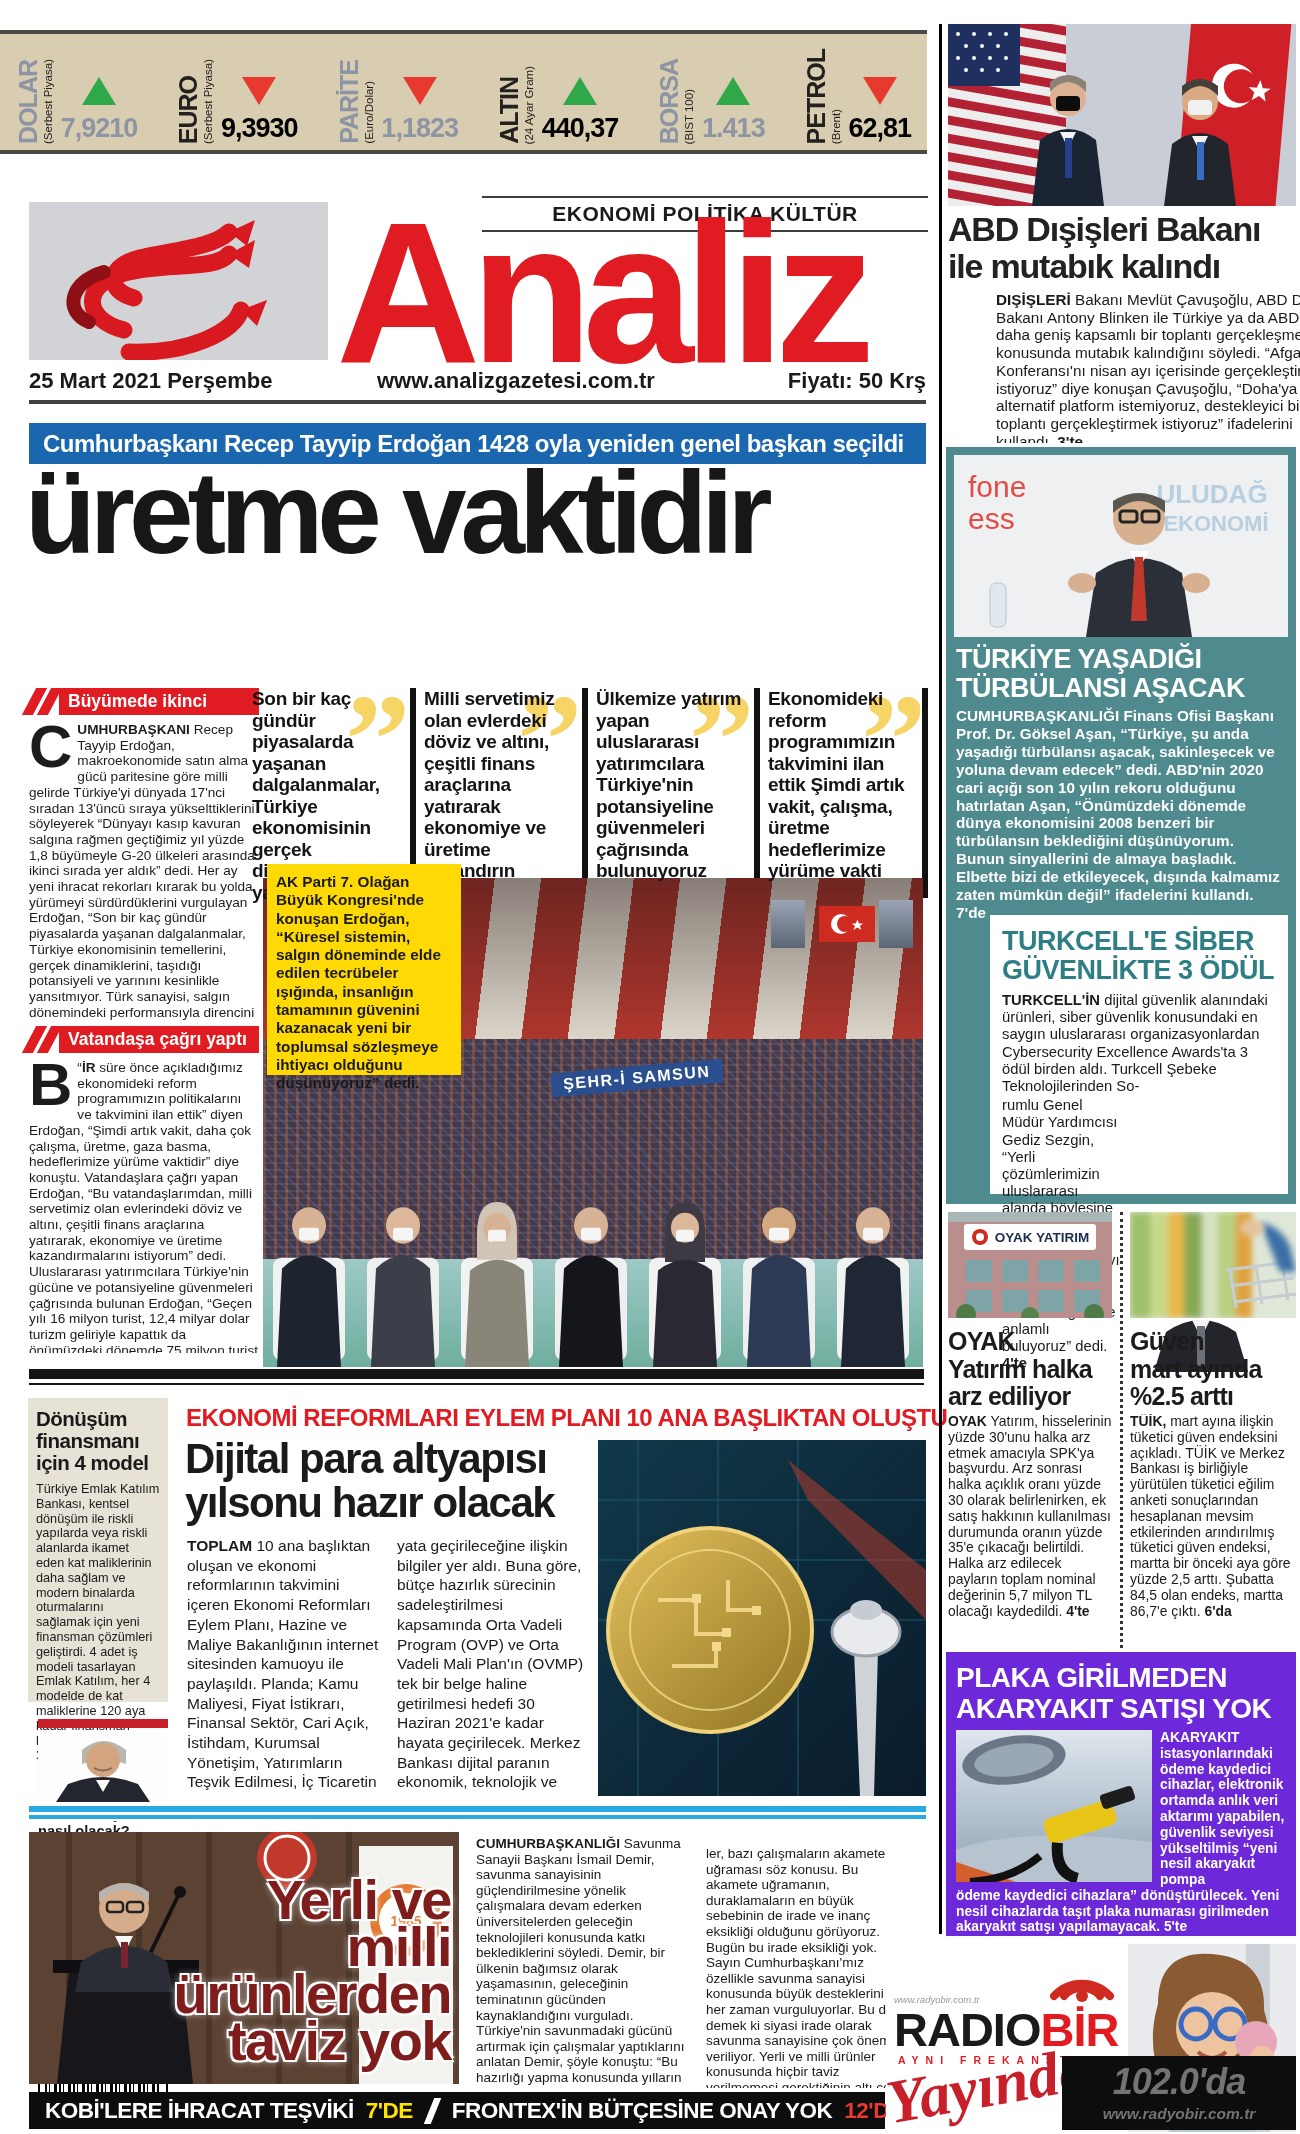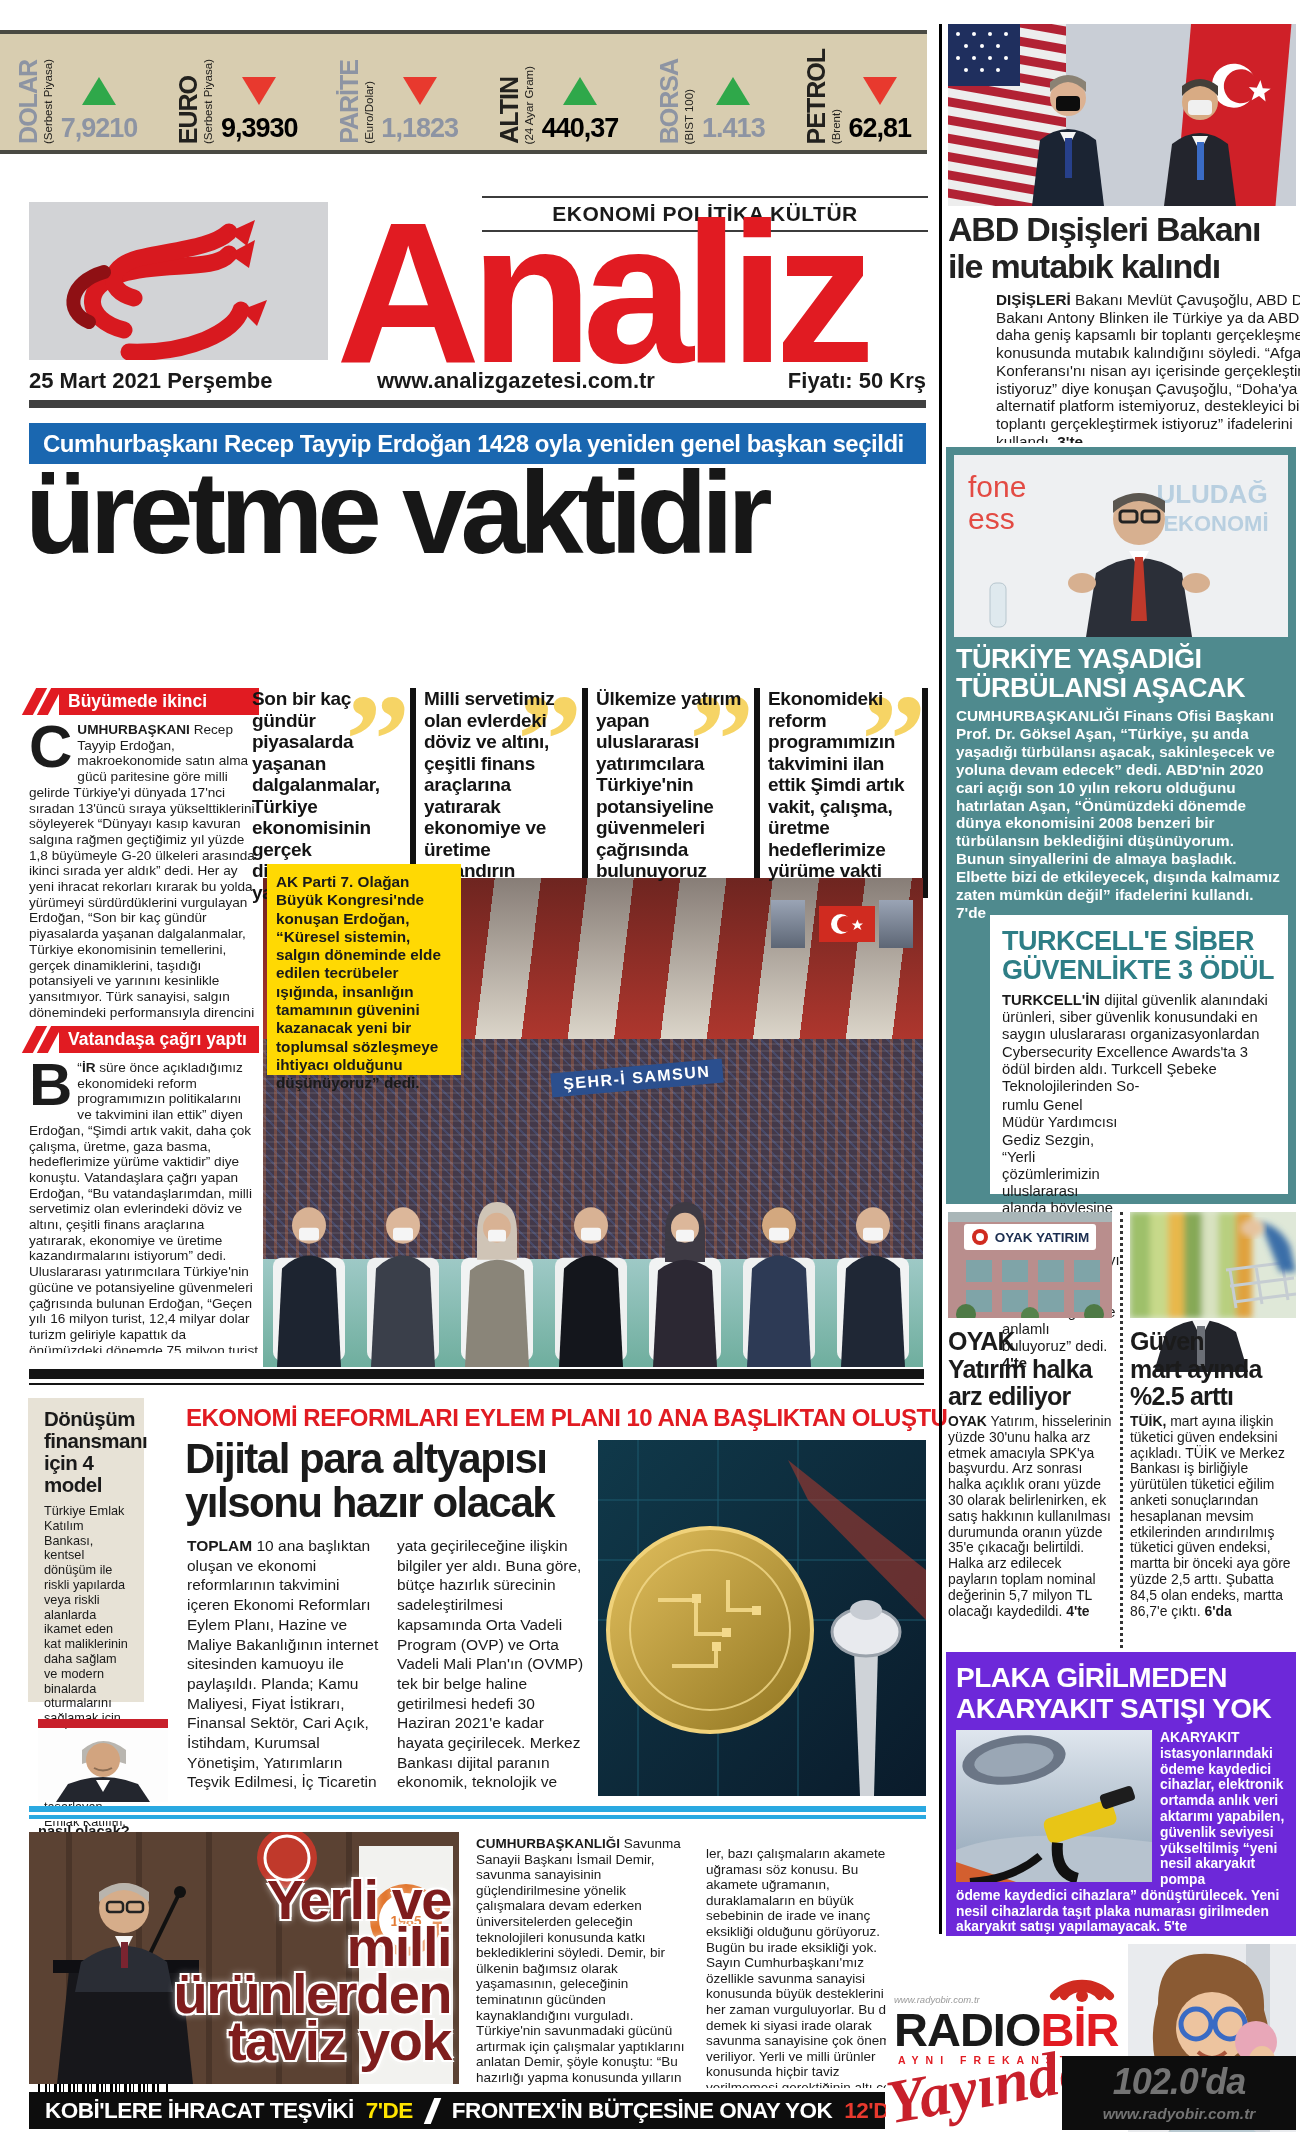--- a/index.html
+++ b/index.html
@@ -24,21 +24,21 @@
   .tri[data-dir="down"]{border-top:28px solid #e8392e;}
   .t-val{font-weight:800;font-size:27px;letter-spacing:-1px;color:#000000;}
   .t-item[data-muted="true"] .t-name,.t-item[data-muted="true"] .t-val{color:#8d94a3;}
 
   
   #logoBox{left:29px;top:202px;width:299px;height:158px;background:#d2d3d6;}
   #tagline{left:482px;top:196px;width:446px;text-align:center;font-weight:800;font-size:21px;
            letter-spacing:.5px;border-top:2px solid #3c3c3c;border-bottom:2px solid #3c3c3c;padding:4px 0;}
   #brand{left:336px;top:186px;width:596px;height:182px;display:flex;align-items:flex-end;
          color:#e11b22;font-weight:800;font-size:200px;line-height:150px;letter-spacing:-10px;}
-  #dateline{left:29px;top:366px;width:897px;height:34px;border-bottom:8px solid #404040;font-size:22px;font-weight:600;}
+  #dateline{left:29px;top:366px;width:897px;height:34px;border-bottom:4px solid #404040;font-size:22px;font-weight:600;}
   #dl-date{position:absolute;left:0;top:2px;}
   #dl-web{position:absolute;left:348px;top:2px;}
   #dl-price{position:absolute;right:0;top:2px;}
 
   
   #kicker{left:29px;top:423px;width:897px;height:41px;background:#1a67b0;color:#fff;
           font-weight:800;font-size:24px;line-height:41px;padding-left:14px;box-sizing:border-box;letter-spacing:-.5px;}
   #headline{left:25px;top:460px;width:905px;font-weight:800;font-size:116px;line-height:107px;
             letter-spacing:-6px;color:#171717;white-space:nowrap;}
   .rlabel{display:flex;height:27px;}
@@ -80,22 +80,22 @@
   .poster{position:absolute;top:22px;width:34px;height:48px;background:linear-gradient(#9aa4b5,#5d6675);z-index:3;}
   #poster1{right:118px;} #poster2{right:10px;}
 
   
   #blackbar{left:29px;top:1369px;width:895px;height:10px;background:#141414;}
   #thinline{left:29px;top:1383px;width:895px;height:2px;background:#141414;}
   #cyanbar{left:29px;top:1806px;width:897px;height:15px;
      background:linear-gradient(#2aa9e1 0 6px,#fff 6px 9px,#2aa9e1 9px 13px,#fff 13px);}
 
   
-  #donusum{left:28px;top:1398px;width:116px;height:304px;background:#e7e2d6;
-           padding:10px 16px;box-sizing:border-box;}
+  #donusum{left:28px;top:1398px;width:140px;height:304px;background:#e7e2d6;
+           padding:10px 8px;box-sizing:border-box;}
   #donusum h3{margin:0 0 8px 0;font-size:20.5px;line-height:22px;font-weight:700;letter-spacing:-.5px;}
   #donusum p{margin:0;font-size:12.7px;line-height:14.8px;}
   .colmn{position:absolute;width:130px;}
   .c-red{height:9px;background:#c8202b;margin-bottom:2px;}
   .c-photo{height:72px;overflow:hidden;background:#fff;}
   .c-q{font-size:14.6px;line-height:16.5px;font-weight:600;margin-top:4px;}
   .c-name{display:flex;justify-content:space-between;align-items:baseline;margin-top:4px;
           border-top:2px solid #222;border-bottom:3px double #222;padding:3px 0;font-size:15px;}
   .c-first{color:#77787a;font-weight:600;} .c-last{font-weight:800;margin-right:auto;margin-left:5px;} .c-ref{color:#55565a;font-weight:700;}
   #c1{left:38px;top:1719px;} #c2{left:38px;top:1867px;}

